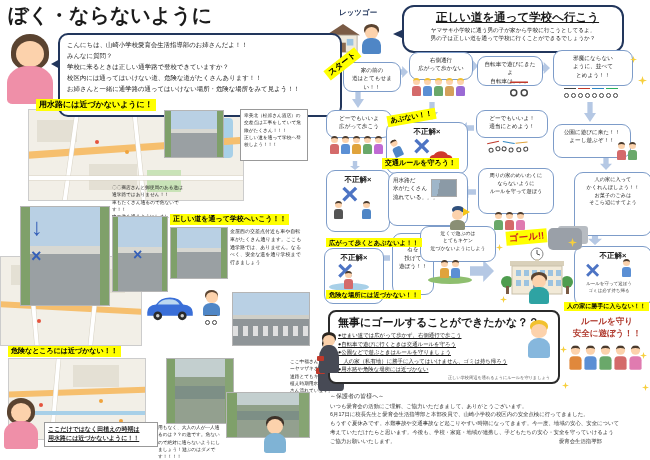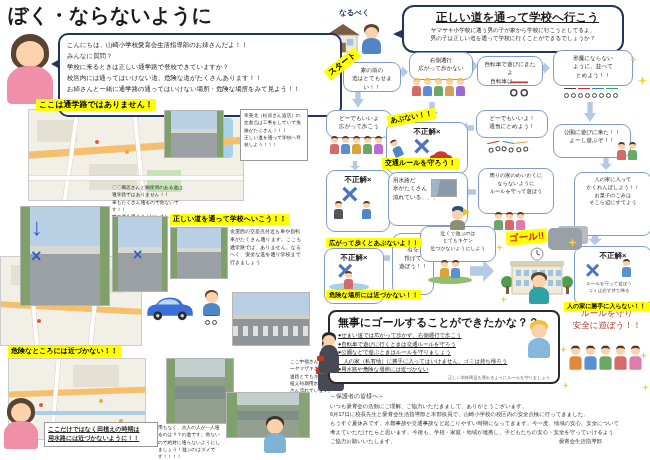--- a/index.html
+++ b/index.html
@@ -84,21 +84,21 @@
               padding:5px 7px;font-size:6.4px;line-height:1.7;background:#fff;z-index:3;">
     <span class="abs" style="left:-9px;top:24px;width:0;height:0;border-top:5px solid rgba(0,0,0,0);
                  border-bottom:5px solid rgba(0,0,0,0);border-right:9px solid #22365c;"></span>
     <div>こんにちは、山崎小学校愛育会生活指導部のお姉さんだよ！！</div>
     <div>みんなに質問？</div>
     <div>学校に来るときは正しい通学路で登校できていますか？</div>
     <div>校区内には通ってはいけない道、危険な道がたくさんあります！！</div>
     <div>お姉さんと一緒に通学路の通ってはいけない場所・危険な場所をみて見よう！！</div>
   </div>
 
-  <div class="ylabel" style="left:36px;top:99px;font-size:8px;">ここは通学路ではありません！</div>
+  <div class="ylabel" style="left:36px;top:99px;font-size:8px;">用水路には近づかないように！</div>
 
   <div class="map" style="left:28px;top:109px;width:214px;height:90px;">
     <i class="blk" style="left:8px;top:10px;width:40px;height:22px;"></i>
     <i class="blk" style="left:60px;top:54px;width:48px;height:26px;"></i>
     <i class="water" style="left:150px;top:8px;width:54px;height:40px;border-radius:4px;"></i>
     <i class="park" style="left:118px;top:60px;width:34px;height:22px;"></i>
     <i class="road-o" style="left:-6px;top:34px;width:230px;height:7px;transform:rotate(-4deg);"></i>
     <i class="road-w" style="left:40px;top:-4px;width:4px;height:100px;transform:rotate(8deg);"></i>
     <i class="road-w" style="left:108px;top:-4px;width:4px;height:100px;transform:rotate(-6deg);"></i>
     <i class="road-w" style="left:0;top:66px;width:214px;height:4px;"></i>
@@ -193,21 +193,21 @@
     <i class="face" style="left:5px;top:3px;width:16px;height:15px;"></i>
     <i class="bodyp" style="left:2px;top:17px;width:22px;height:20px;background:#7fb3d5;"></i>
   </div>
   <div class="pp" style="left:314px;top:336px;width:34px;height:58px;">
     <i class="hair" style="left:8px;top:0;width:18px;height:14px;background:#2c2620;"></i>
     <i class="face" style="left:9px;top:3px;width:16px;height:15px;"></i>
     <i class="bodyp" style="left:4px;top:17px;width:26px;height:38px;background:#474a55;"></i>
     <i style="left:2px;top:32px;width:9px;height:6px;background:#c0392b;border-radius:1px;"></i>
   </div>
 
-  <div class="abs" style="left:339px;top:8px;font-size:7.5px;font-weight:bold;color:#22365c;">なるべく</div>
+  <div class="abs" style="left:339px;top:8px;font-size:7.5px;font-weight:bold;color:#22365c;">レッツゴー</div>
   <svg class="abs" viewBox="0 0 40 34" style="left:324px;top:22px;width:38px;height:32px;">
     <polygon points="2,14 20,2 38,14" fill="#7a5b45"></polygon>
     <rect x="5" y="14" width="30" height="18" fill="#efe9dc" stroke="#b9b0a0"></rect>
     <rect x="9" y="18" width="7" height="7" fill="#9cc3e0"></rect>
     <rect x="24" y="18" width="7" height="7" fill="#9cc3e0"></rect>
     <rect x="17" y="22" width="6" height="10" fill="#8a6a50"></rect>
   </svg>
   <div class="pp" style="left:360px;top:24px;width:24px;height:32px;">
     <i class="hair" style="left:4px;top:0;width:15px;height:11px;"></i>
     <i class="face" style="left:5px;top:3px;width:13px;height:12px;"></i>
@@ -403,21 +403,21 @@
       <div style="text-decoration:underline;">●用水路や危険な場所には近づかない</div>
     </div>
     <div style="font-size:4.2px;color:#555;text-align:right;margin-top:1px;">正しい学校周辺を通れるようにルールを守りましょう</div>
     <div class="pp" style="left:196px;top:8px;width:26px;height:42px;">
       <i class="hair" style="left:4px;top:0;width:18px;height:12px;background:#f2c12e;"></i>
       <i class="face" style="left:5px;top:4px;width:16px;height:14px;"></i>
       <i class="bodyp" style="left:2px;top:18px;width:22px;height:20px;background:#86b7dd;"></i>
     </div>
   </div>
 
-  <div class="abs pre" style="left:566px;top:308px;width:82px;text-align:center;font-size:8.5px;font-weight:normal;color:#b03a2e;line-height:1.4;">ルールを守り
+  <div class="abs pre" style="left:566px;top:316px;width:82px;text-align:center;font-size:8.5px;font-weight:bold;color:#b03a2e;line-height:1.4;">ルールを守り
 安全に遊ぼう！！</div>
   <span class="sp" style="left:560px;top:346px;"></span>
   <span class="sp" style="left:640px;top:352px;"></span>
   <span class="sp" style="left:562px;top:382px;"></span>
   <span class="sp" style="left:642px;top:384px;"></span>
   <div class="abs" style="left:562px;top:352px;width:86px;text-align:center;z-index:5;">
     <span class="kid big" style="color:#e0883c;"></span><span class="kid big" style="color:#5b8fd4;"></span><span class="kid big" style="color:#6aa86a;"></span><span class="kid big" style="color:#d46a6a;"></span><span class="kid big" style="color:#e07bb0;"></span>
   </div>
 
   <div class="abs" style="left:330px;top:392px;width:312px;font-size:5.4px;line-height:1.62;color:#333;">

